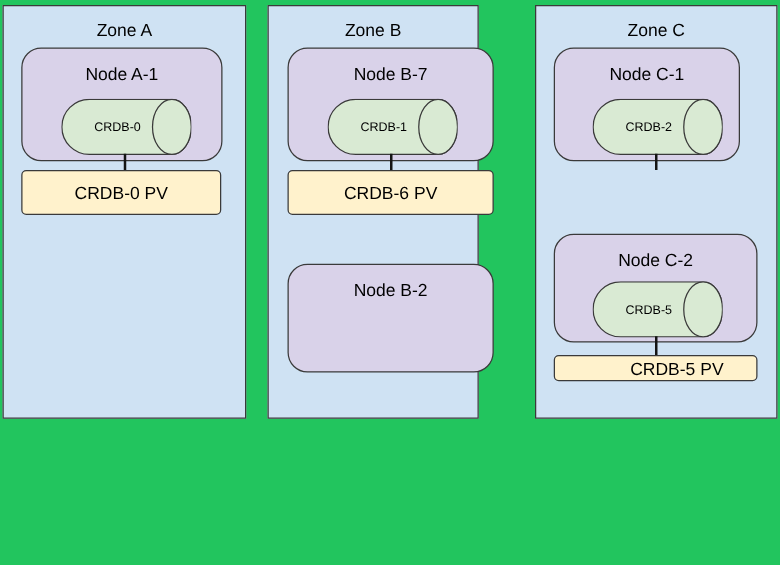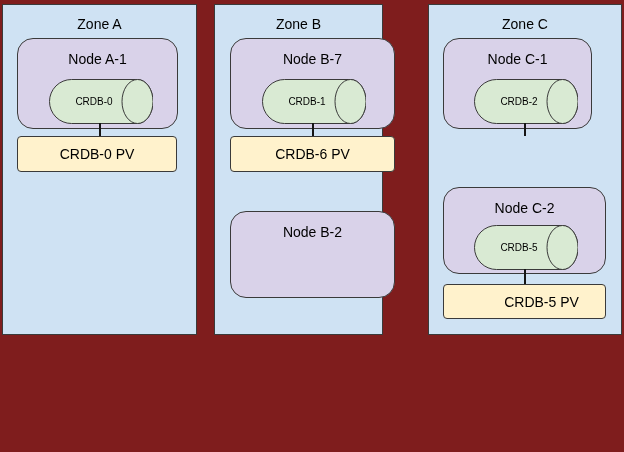--- a/index.html
+++ b/index.html
@@ -1,17 +1,17 @@
 <!DOCTYPE html>
 <html><head>
 <meta charset="utf-8">
 <style>
   html,body{margin:0;padding:0;background:#000;}
   #canvas{
-    position:relative;width:624px;height:452px;background:#7f1d1d;
+    position:relative;width:624px;height:452px;background:#22c55e;
     font-family:"Liberation Sans",sans-serif;color:#000;overflow:hidden;
   }
   .zone{
     position:absolute;background:#CFE2F3;border:1px solid #3a3a3a;
     box-sizing:border-box;
   }
   .zone-label{
     position:absolute;top:11px;left:0;right:0;text-align:center;
     font-size:14px;line-height:16px;color:#000;
   }
@@ -96,16 +96,16 @@
       <div class="node-label">Node C-2</div>
       <svg class="cyl" style="left:30px;top:37px;" width="104" height="45" viewBox="0 0 104 45">
         <path d="M 88.5 0.5 H 22.5 A 22 22 0 0 0 22.5 44.5 H 88.5 A 15.5 22 0 0 0 88.5 0.5 Z" fill="#D9EAD3" stroke="#3a3a3a" stroke-width="1"></path>
         <ellipse cx="88.5" cy="22.5" rx="15.5" ry="22" fill="#D9EAD3" stroke="#3a3a3a" stroke-width="1"></ellipse>
         <text x="45" y="26" text-anchor="middle">CRDB-5</text>
       </svg>
     </div>
 
     <div class="connector" style="left:95px;top:264px;height:15px;"></div>
 
-    <div class="pv" style="left:14px;top:279px;width:163px;height:35px;padding-left:34px;">CRDB-5 PV</div>
+    <div class="pv" style="left:14px;top:279px;width:163px;height:21px;padding-left:34px;">CRDB-5 PV</div>
   </div>
 
 </div>
 
 </body></html>

